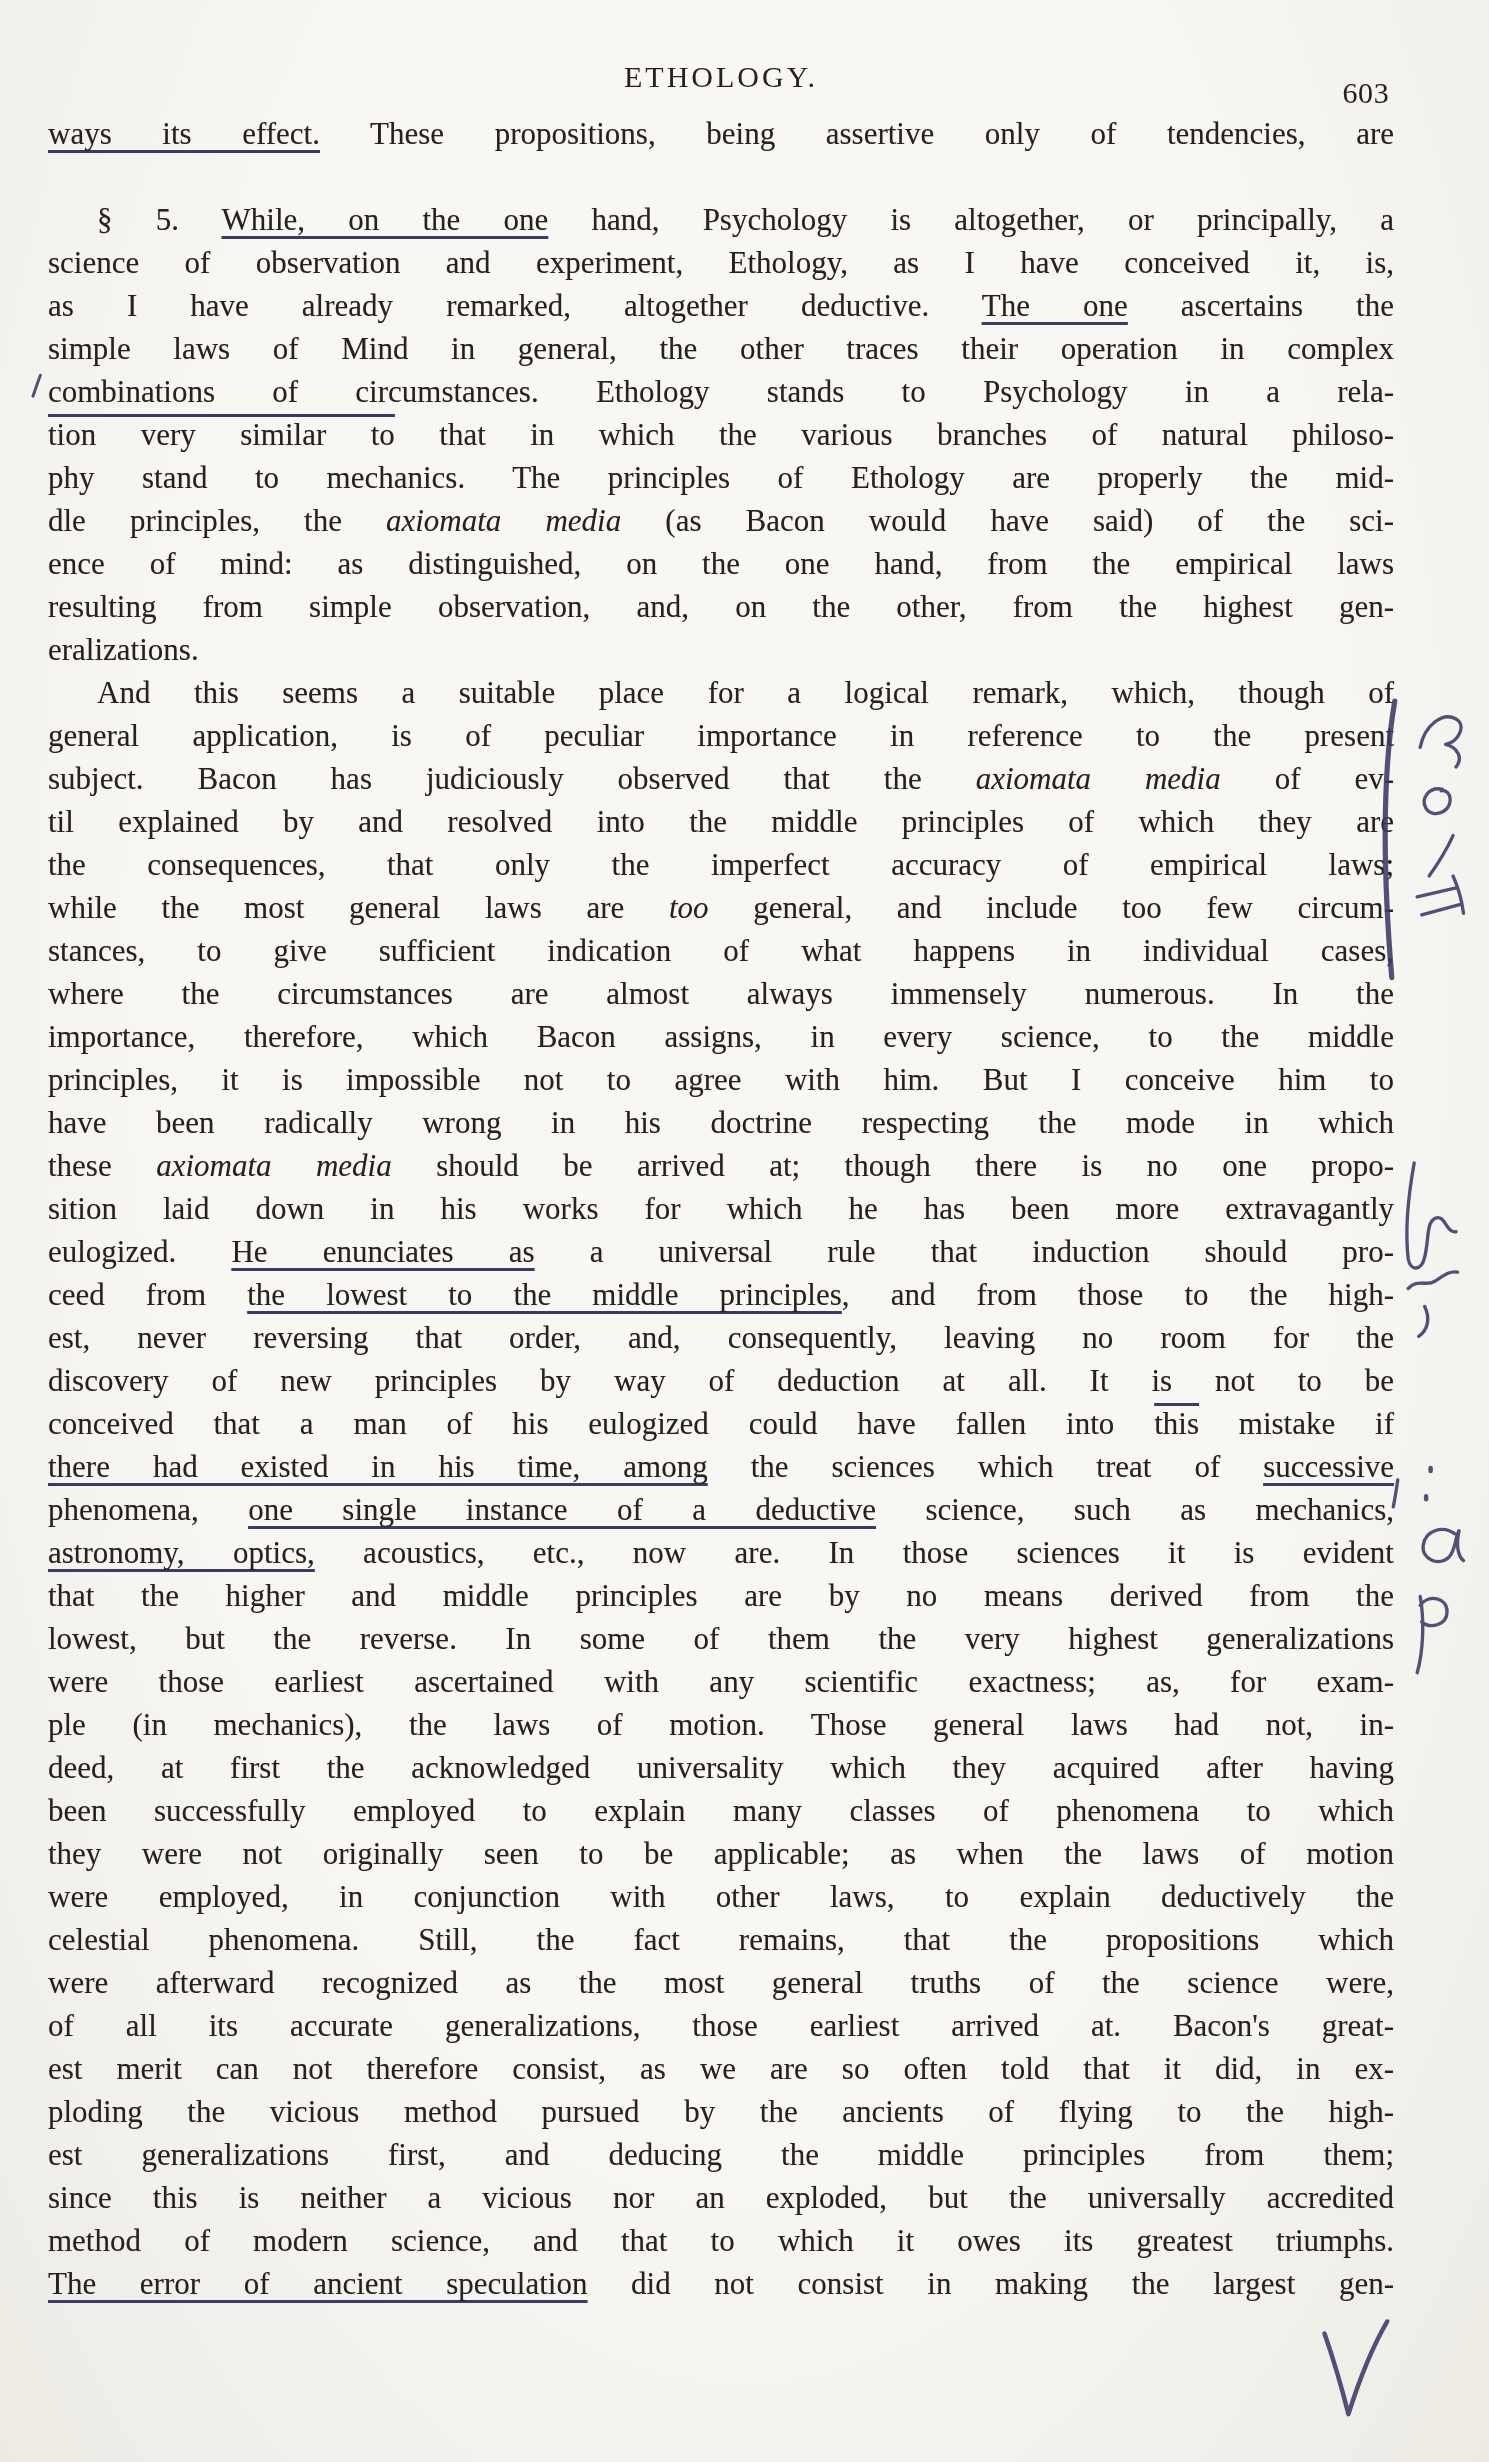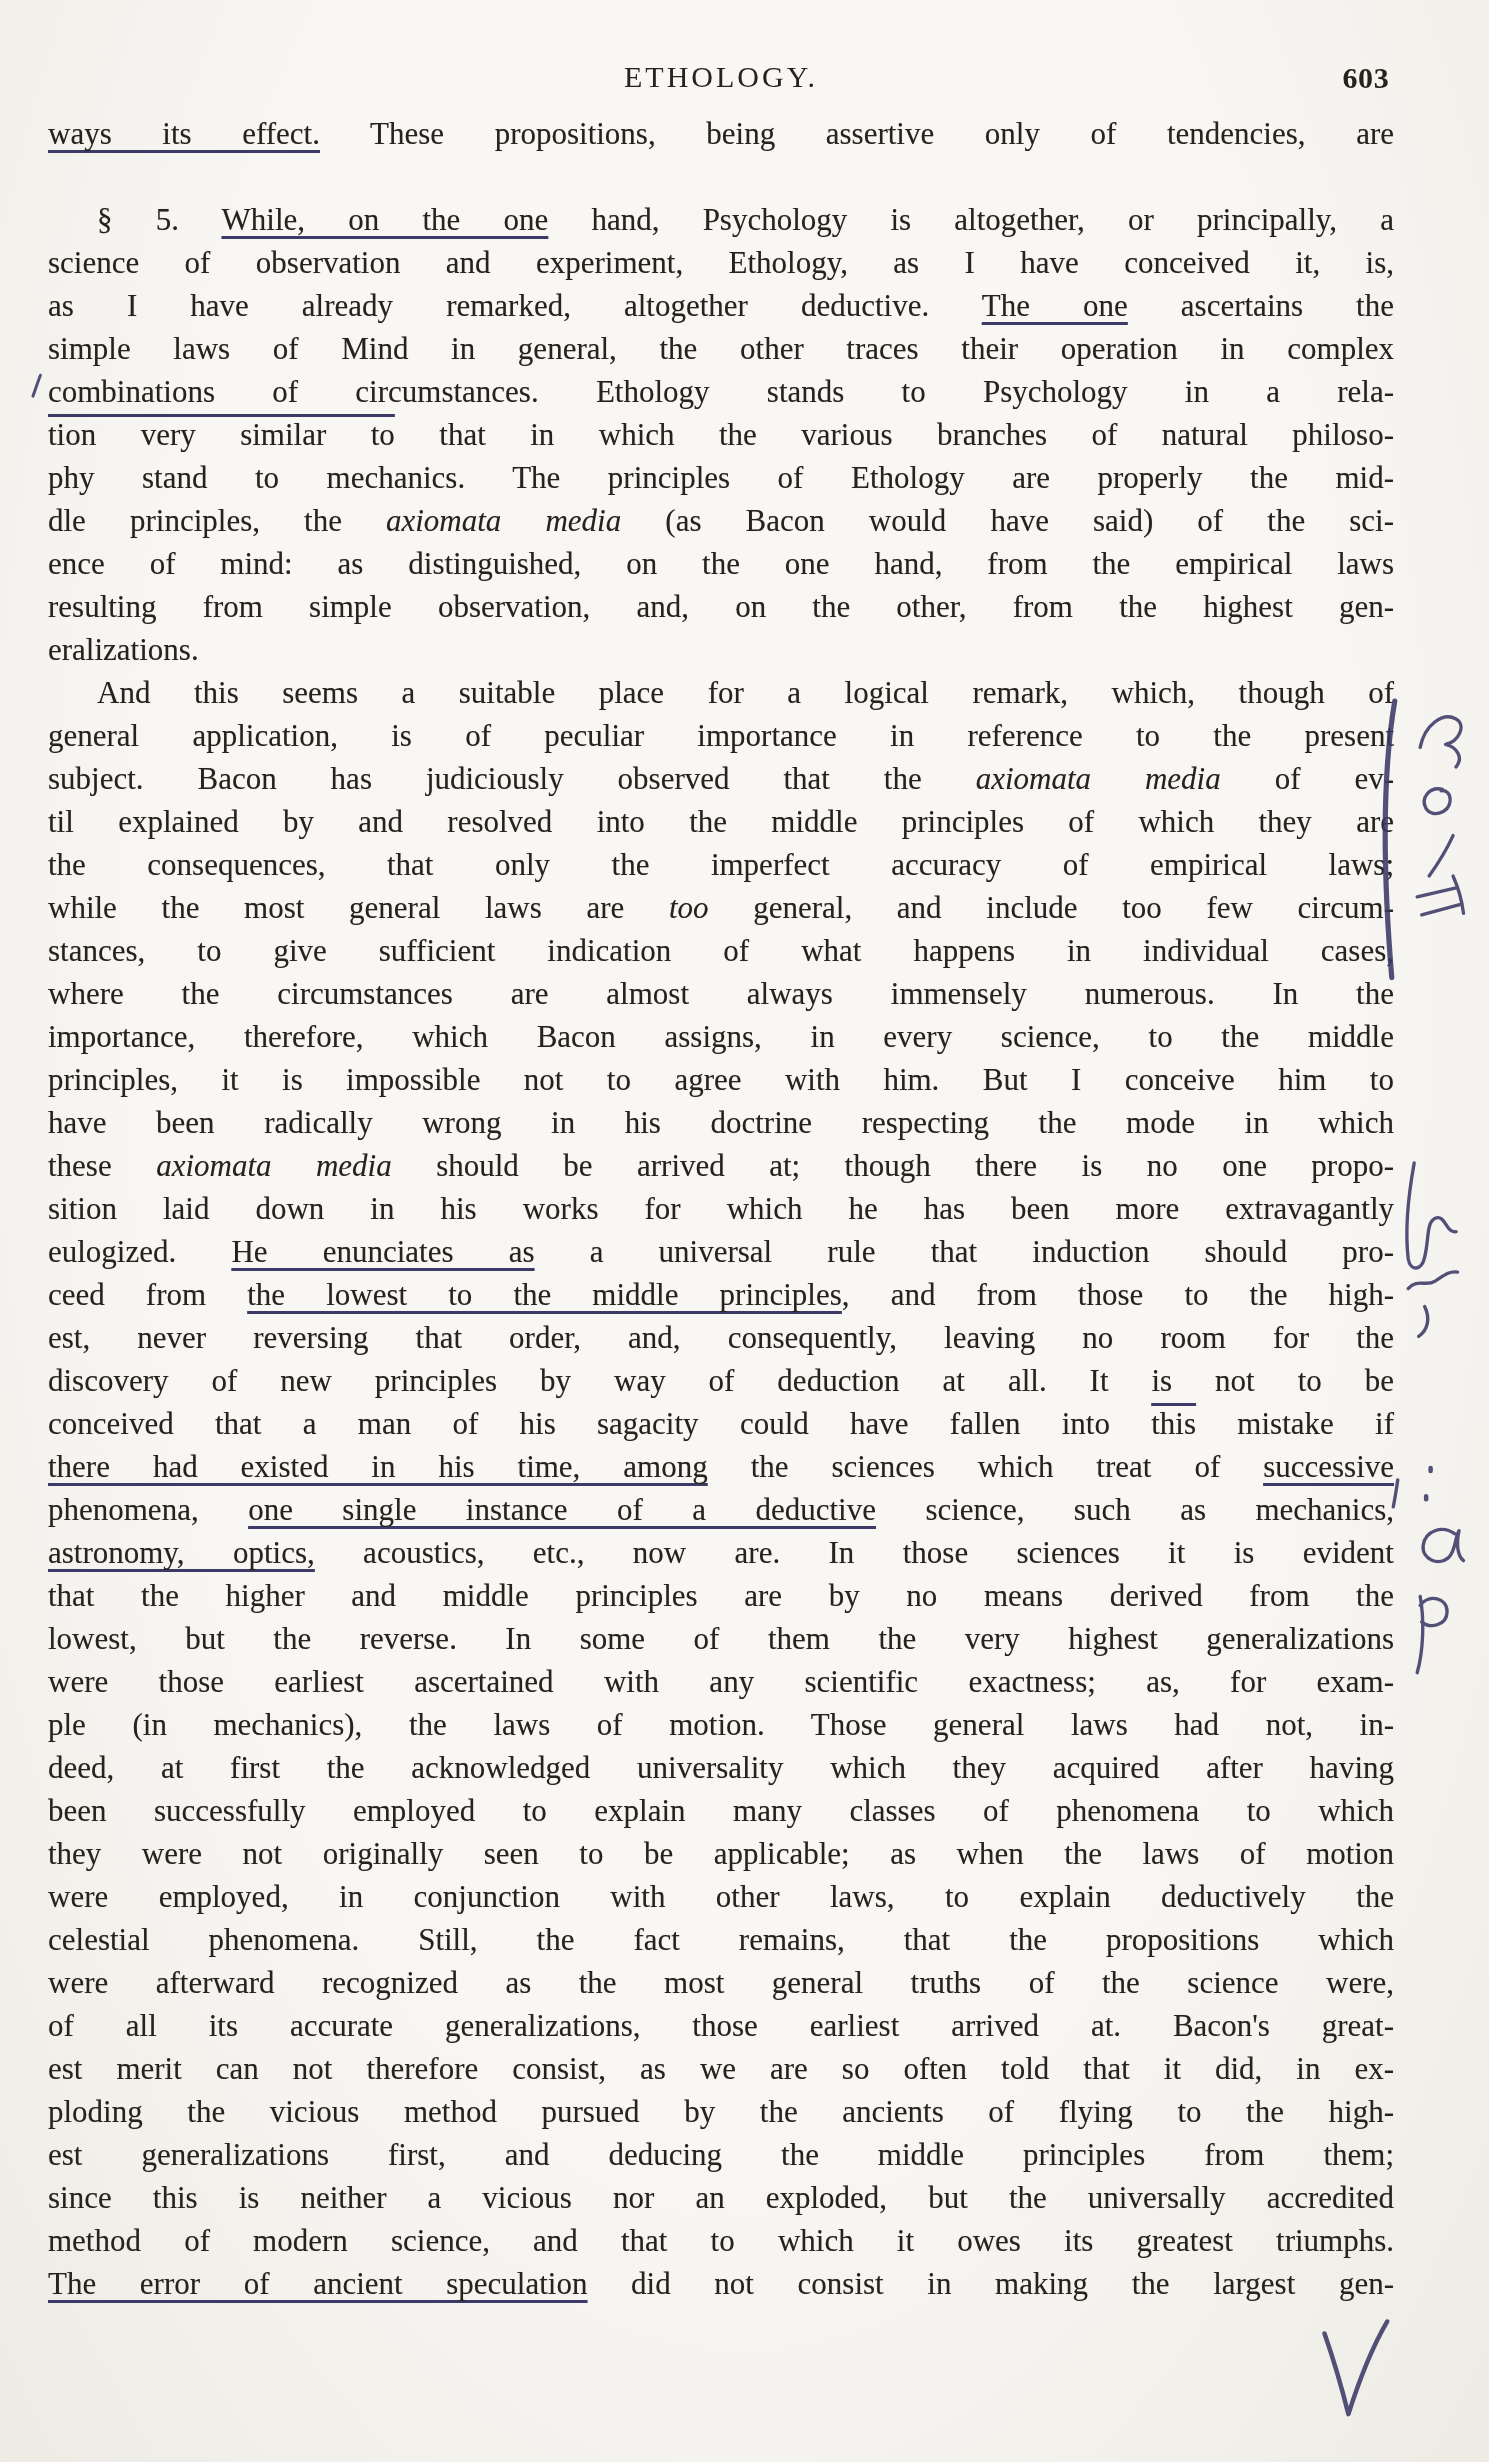--- a/index.html
+++ b/index.html
@@ -18,21 +18,21 @@
   }
   .page{position:absolute;inset:0;}
   .page-header{
     position:absolute;left:48px;top:60px;width:1346px;height:42px;
     font-size:30px;
   }
   .running-head{
     display:block;text-align:center;letter-spacing:3px;font-family:Liberation Serif, serif;
   }
   .page-number{
-    position:absolute;right:4.5px;top:1px;font-weight:bold;letter-spacing:0.7px;
+    position:absolute;right:4.5px;top:16px;font-weight:normal;letter-spacing:0.7px;
   }
   .text-block{
     position:absolute;left:48px;top:112px;width:1346px;
     font-size:31px;line-height:43px;
     text-shadow:0 0 0.7px rgba(40,35,30,0.30);
   }
   .para{margin:0;}
   .para.gap{margin-bottom:43px;}
   .line{
     text-align:justify;
@@ -98,21 +98,21 @@
         <div class="line"><span>where the circumstances are almost always immensely numerous. In the</span></div>
         <div class="line"><span>importance, therefore, which Bacon assigns, in every science, to the middle</span></div>
         <div class="line"><span>principles, it is impossible not to agree with him. But I conceive him to</span></div>
         <div class="line"><span>have been radically wrong in his doctrine respecting the mode in which</span></div>
         <div class="line"><span>these </span><span class="it">axiomata media</span><span> should be arrived at; though there is no one propo-</span></div>
         <div class="line"><span>sition laid down in his works for which he has been more extravagantly</span></div>
         <div class="line"><span>eulogized. </span><span class="pen-u">He enunciates as</span><span> a universal rule that induction should pro-</span></div>
         <div class="line"><span>ceed from </span><span class="pen-u">the lowest to the middle principles</span><span>, and from those to the high-</span></div>
         <div class="line"><span>est, never reversing that order, and, consequently, leaving no room for the</span></div>
         <div class="line"><span>discovery of new principles by way of deduction at all. It is not to be</span></div>
-        <div class="line"><span>conceived that a man of his sagacity could have fallen into </span><span class="pen-o">this</span><span> mistake if</span></div>
+        <div class="line"><span>conceived that a man of his eulogized could have fallen into </span><span class="pen-o">this</span><span> mistake if</span></div>
         <div class="line"><span class="pen-u">there had existed in his time, among</span><span> the sciences which treat of </span><span class="pen-u">successive</span></div>
         <div class="line"><span>phenomena, </span><span class="pen-u">one single instance of a deductive</span><span> science, such as mechanics,</span></div>
         <div class="line"><span class="pen-u">astronomy, optics,</span><span> acoustics, etc., now are. In those sciences it is evident</span></div>
         <div class="line"><span>that the higher and middle principles are by no means derived from the</span></div>
         <div class="line"><span>lowest, but the reverse. In some of them the very highest generalizations</span></div>
         <div class="line"><span>were those earliest ascertained with any scientific exactness; as, for exam-</span></div>
         <div class="line"><span>ple (in mechanics), the laws of motion. Those general laws had not, in-</span></div>
         <div class="line"><span>deed, at first the acknowledged universality which they acquired after having</span></div>
         <div class="line"><span>been successfully employed to explain many classes of phenomena to which</span></div>
         <div class="line"><span>they were not originally seen to be applicable; as when the laws of motion</span></div>

